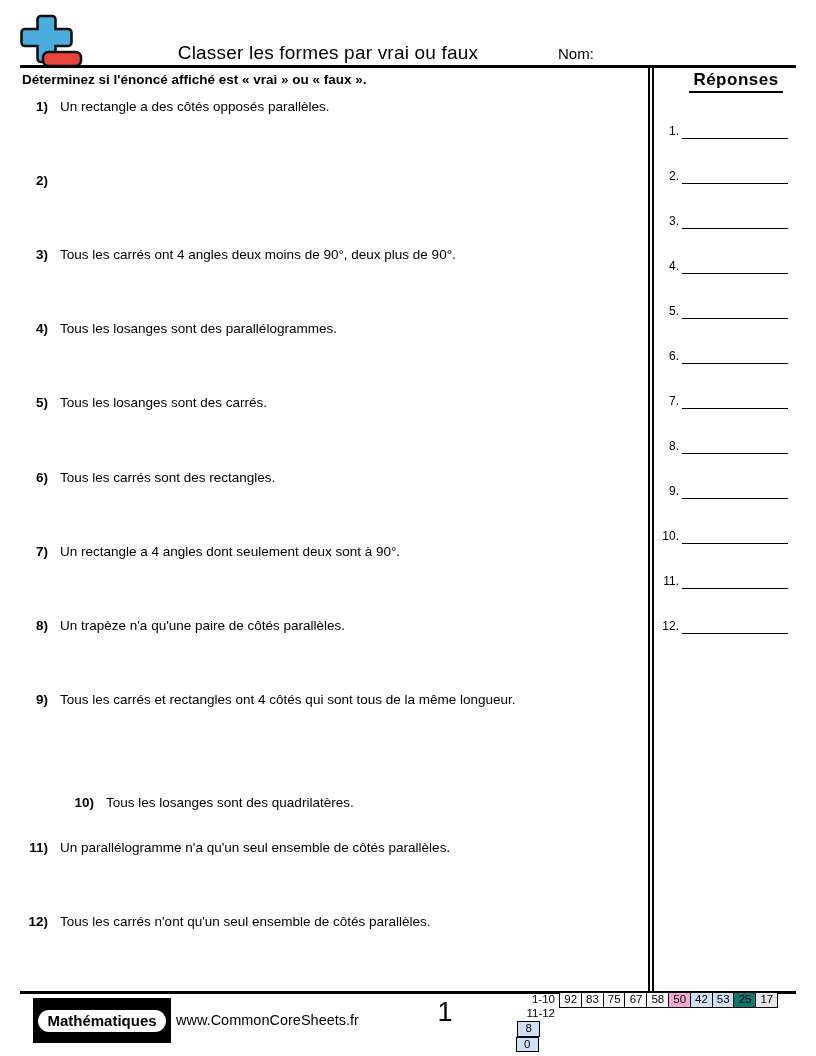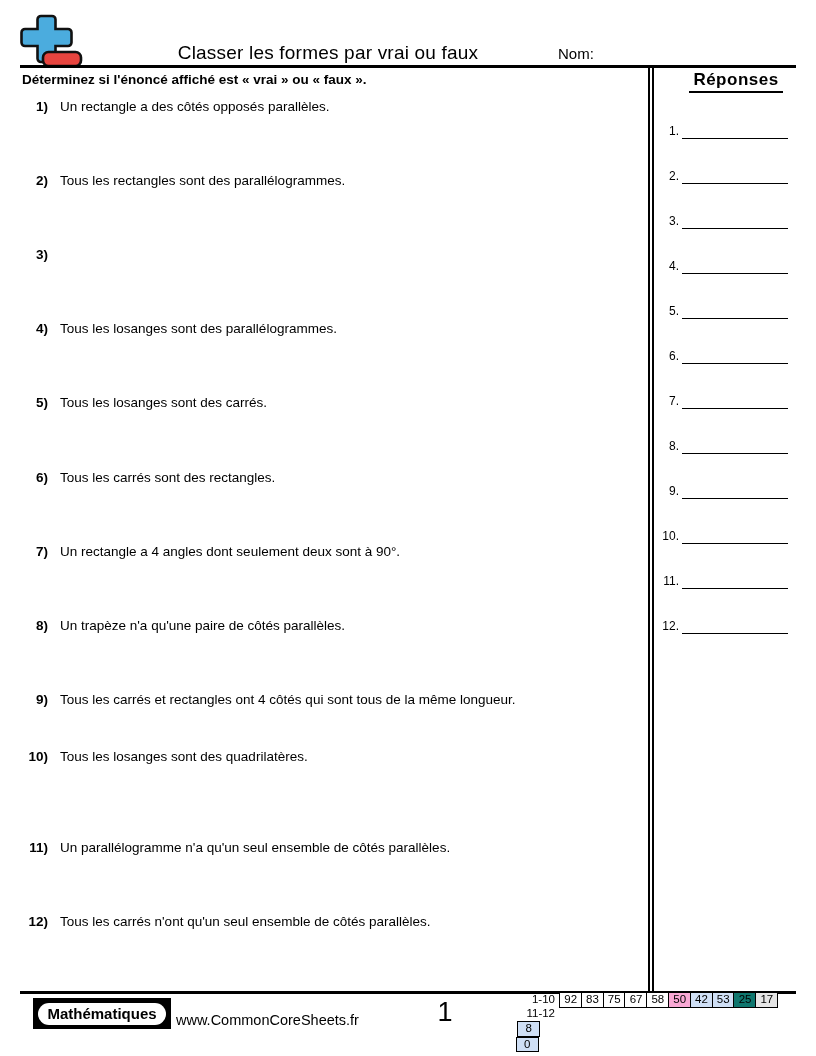--- a/index.html
+++ b/index.html
@@ -40,21 +40,21 @@
   }
   .arow { position:absolute; left:656px; width:132px; height:21px; display:flex; align-items:flex-end; }
   .anum { width:26px; text-align:right; font-size:12px; line-height:16px; padding-right:3px; }
   .aline { flex:1; border-bottom:1.5px solid #000; height:18px; }
   
   .qrow { position:absolute; left:0; width:640px; display:flex; }
   .qnum { width:48px; text-align:right; font-weight:bold; font-size:13.5px; flex:0 0 48px; }
   .qtext { margin-left:12px; font-size:13.5px; }
   
   .badge {
-    position:absolute; left:33px; top:998px; width:138px; height:31px;
+    position:absolute; left:33px; top:998px; width:138px; height:45px;
     background:#000; display:flex; align-items:center; justify-content:center;
   }
   .badge-pill {
     background:#fff; border-radius:14px; padding:2px 9px 3px 9px;
     font-size:15px; font-weight:bold; white-space:nowrap;
   }
   .site-url { position:absolute; left:176px; top:1012px; font-size:14.5px; }
   .page-number { position:absolute; left:415px; top:997px; width:60px; text-align:center; font-size:27px; }
   .score-table { position:absolute; left:517px; top:992px; }
   .score-row { display:flex; }
@@ -135,24 +135,24 @@
     </div>
   </div>
 
 <div id="questions">
     <div class="qrow" style="top: 99px;">
       <span class="qnum">1)</span>
       <span class="qtext">Un rectangle a des côtés opposés parallèles.</span>
     </div>
     <div class="qrow" style="top: 173.1px;">
       <span class="qnum">2)</span>
-      <span class="qtext">Tous les rectangles sont des parallélogrammes.</span>
     </div>
     <div class="qrow" style="top: 247.2px;">
       <span class="qnum">3)</span>
+      <span class="qtext">Tous les carrés ont 4 angles deux moins de 90°, deux plus de 90°.</span>
     </div>
     <div class="qrow" style="top: 321.3px;">
       <span class="qnum">4)</span>
       <span class="qtext">Tous les losanges sont des parallélogrammes.</span>
     </div>
     <div class="qrow" style="top: 395.4px;">
       <span class="qnum">5)</span>
       <span class="qtext">Tous les losanges sont des carrés.</span>
     </div>
     <div class="qrow" style="top: 469.5px;">
@@ -164,21 +164,21 @@
       <span class="qtext">Un rectangle a 4 angles dont seulement deux sont à 90°.</span>
     </div>
     <div class="qrow" style="top: 617.7px;">
       <span class="qnum">8)</span>
       <span class="qtext">Un trapèze n'a qu'une paire de côtés parallèles.</span>
     </div>
     <div class="qrow" style="top: 691.8px;">
       <span class="qnum">9)</span>
       <span class="qtext">Tous les carrés et rectangles ont 4 côtés qui sont tous de la même longueur.</span>
     </div>
-    <div class="qrow" style="top: 749px;">
+    <div class="qrow" style="top: 795px; margin-left: 46px;">
       <span class="qnum">10)</span>
       <span class="qtext">Tous les losanges sont des quadrilatères.</span>
     </div>
     <div class="qrow" style="top: 840px;">
       <span class="qnum">11)</span>
       <span class="qtext">Un parallélogramme n'a qu'un seul ensemble de côtés parallèles.</span>
     </div>
     <div class="qrow" style="top: 914.1px;">
       <span class="qnum">12)</span>
       <span class="qtext">Tous les carrés n'ont qu'un seul ensemble de côtés parallèles.</span>

